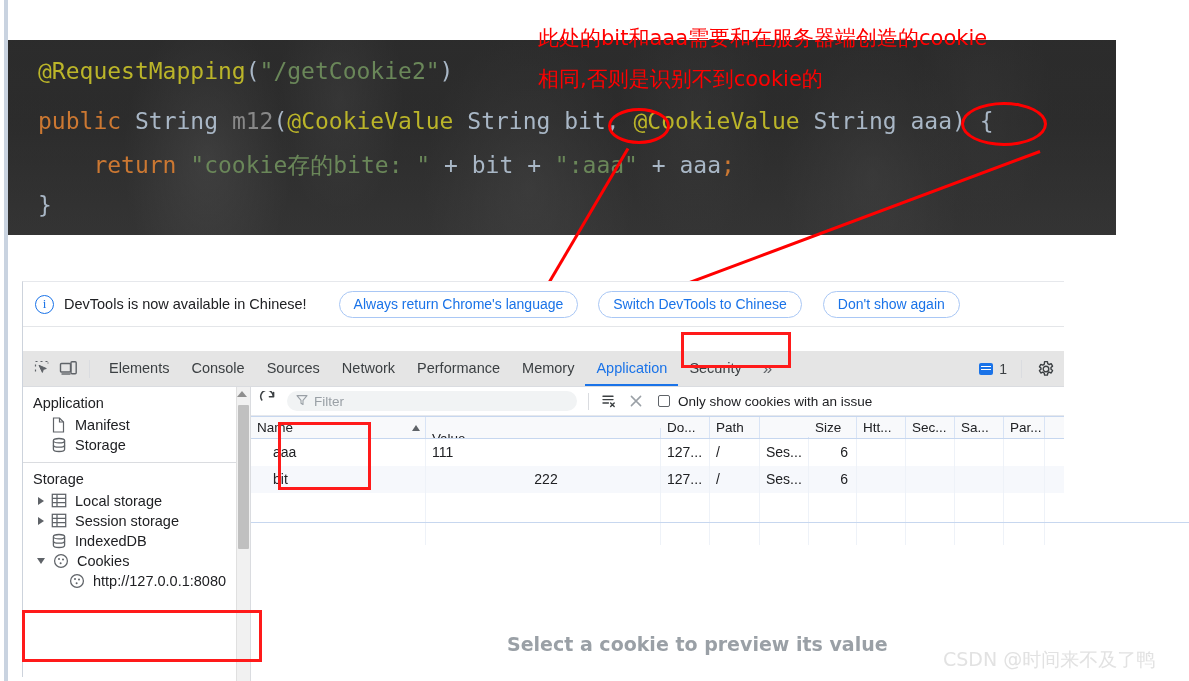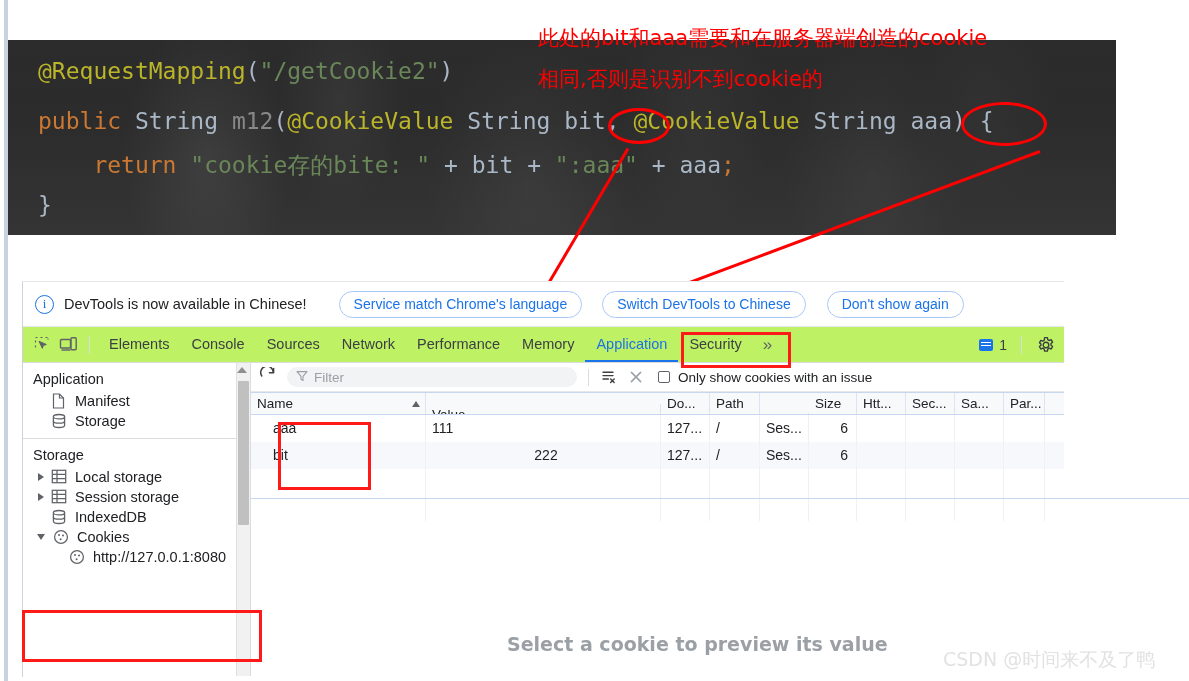--- a/index.html
+++ b/index.html
@@ -119,22 +119,23 @@
   }
   .pill.p1 { margin-left:22px; }
   .pill.p2 { margin-left:10px; }
   .pill.p3 { margin-left:11px; }
 
   
   .tabbar {
     position:relative; height:36px;
     display:flex; align-items:center;
     border-bottom:1px solid #dadce0;
-    background:#bef264;
+    background:#e5e5e5;
     padding-left:6px;
+    margin-top:24px;
   }
   .tb-icon {
     width:26px;height:24px; display:flex;align-items:center;justify-content:center;
     cursor:pointer; color:#5f6368;
   }
   .tb-sep { width:1px;height:18px;background:#dadce0;margin:0 8px; }
   .tab {
     font-size:14.5px; color:#3c4043; padding:0 11px;
     line-height:35px; height:35px; cursor:pointer; white-space:nowrap;
   }
@@ -276,21 +277,21 @@
   <div class="red-line" style="left:1040px; top:150px; width:733px; transform:rotate(159.5deg);"></div>
   <div class="red-arrowhead" style="left:356px; top:446px;
               border-top:8px solid transparent; border-bottom:8px solid transparent;
               border-right:16px solid #ff1a1a; transform:rotate(20deg);"></div>
 
   <div class="devtools">
 
     <div class="notif">
       <div class="info-ic">i</div>
       <div class="notif-text">DevTools is now available in Chinese!</div>
-      <div class="pill p1">Service match Chrome's language</div>
+      <div class="pill p1">Always return Chrome's language</div>
       <div class="pill p2">Switch DevTools to Chinese</div>
       <div class="pill p3">Don't show again</div>
     </div>
 
     <div class="tabbar">
       <div class="tb-icon">
         <svg width="17" height="17" viewBox="0 0 17 17">
           <path d="M1.5 1.5h3M6.5 1.5h3M11.5 1.5h2.5v2M1.5 6.5v-3M1.5 11.5v-3" stroke="#5f6368" stroke-width="1.2" stroke-dasharray="2 1.6" fill="none"></path>
           <path d="M5 5.3l7.3 3.2-3 .9-.9 3z" fill="#5f6368"></path>
           <path d="M5 5.3l7.3 3.2-3 .9-.9 3z" fill="none" stroke="#5f6368" stroke-width="1"></path>

